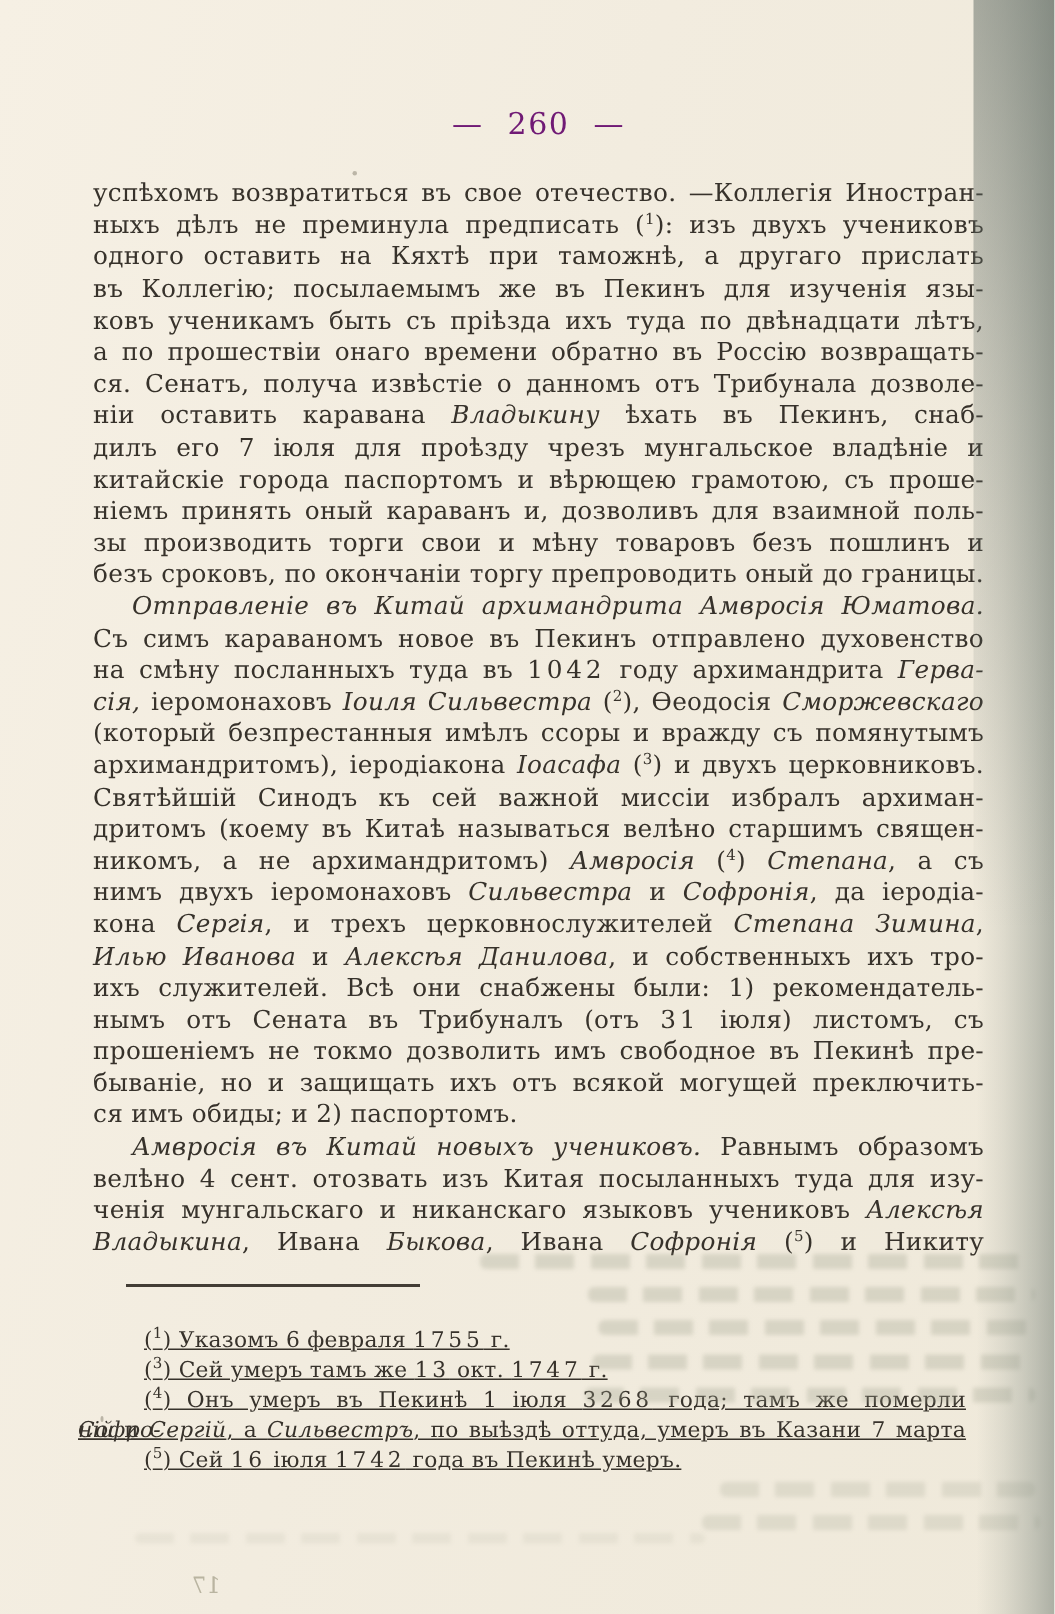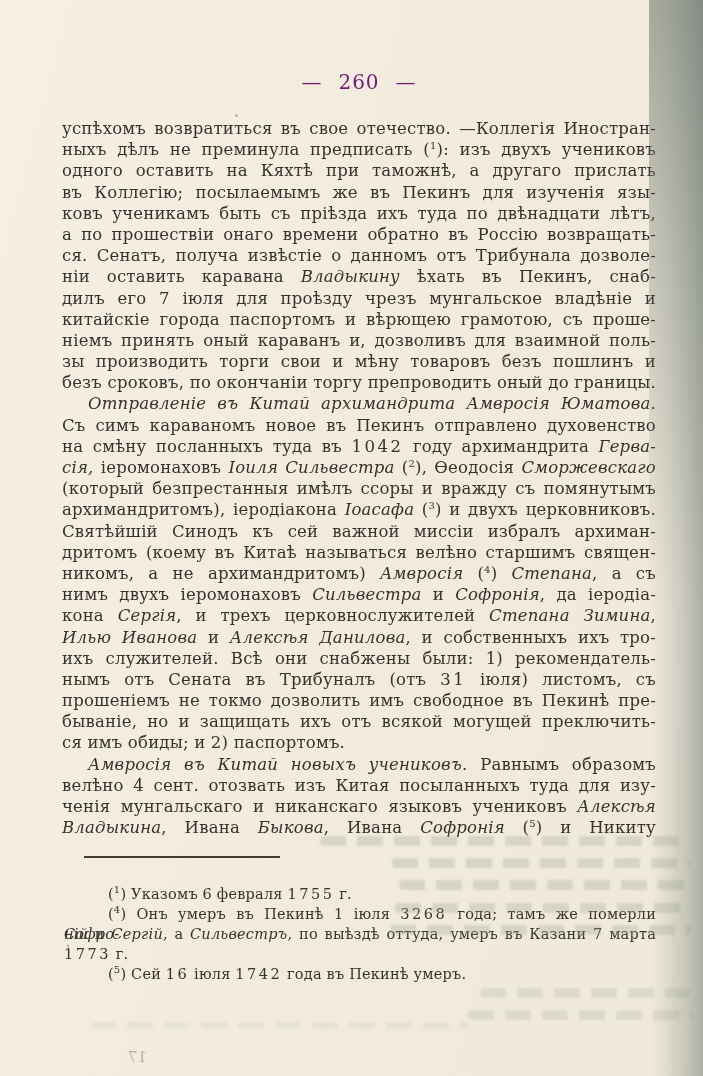--- a/index.html
+++ b/index.html
@@ -37,22 +37,22 @@
   .line{white-space:normal;}
   .line.noj{text-align-last:left;}
   .line.ind{text-indent:26px;}
   .i{font-style:italic;}
   .sup{font-size:10px;vertical-align:6px;line-height:0;}
   .num{letter-spacing:2.5px;}
   #fn-separator{
     position:absolute;left:84px;top:856px;width:196px;height:2px;background:#433d35;
   }
   #footnotes{
-    position:absolute;left:64px;top:884px;width:592px;
-    font-size:14.5px;letter-spacing:0.2px;
+    position:absolute;left:52px;top:884px;width:592px;
+    font-size:14.5px;letter-spacing:0.2px;text-decoration:underline;
   }
   .fnline{
     height:20px;line-height:20px;
     text-align:justify;text-align-last:justify;text-justify:inter-word;
   }
   .fnline.noj{text-align-last:left;}
   .fnline.ind{text-indent:44px;}
   
   .bleed{
     position:absolute;height:10px;border-radius:4px;pointer-events:none;
@@ -113,23 +113,23 @@
       <div class="line"><span>велѣно 4 сент. отозвать изъ Китая посыланныхъ туда для изу-</span></div>
       <div class="line"><span>ченія мунгальскаго и никанскаго языковъ учениковъ </span><span class="i">Алексѣя</span></div>
       <div class="line"><span class="i">Владыкина</span><span>, Ивана </span><span class="i">Быкова</span><span>, Ивана </span><span class="i">Софронія</span><span> (</span><span class="sup">5</span><span>) и Никиту</span></div>
     </div>
   </div>
 
 <div id="fn-separator"></div>
 
 <div id="footnotes">
     <div class="fnline noj ind"><span>(</span><span class="sup">1</span><span>) Указомъ 6 февраля </span><span class="num">1755</span><span> г.</span></div>
+    <div class="fnline noj ind"><span>(</span><span class="sup">3</span><span>) Сей умеръ тамъ же </span><span class="num">13</span><span> окт. </span><span class="num">1747</span><span> г.</span></div>
     <div class="fnline ind"><span>(</span><span class="sup">4</span><span>) Онъ умеръ въ Пекинѣ 1 іюля </span><span class="num">3268</span><span> года; тамъ же померли </span><span class="i">Софро-</span></div>
     <div class="fnline"><span class="i">ній</span><span> и </span><span class="i">Сергій</span><span>, а </span><span class="i">Сильвестръ</span><span>, по выѣздѣ оттуда, умеръ въ Казани 7 марта</span></div>
-    <div class="fnline noj"><span class="num">1773</span><span> г.</span></div>
     <div class="fnline noj ind"><span>(</span><span class="sup">5</span><span>) Сей </span><span class="num">16</span><span> іюля </span><span class="num">1742</span><span> года въ Пекинѣ умеръ.</span></div>
   </div>
 
 <div class="bleed" style="left:320px;top:836px;width:368px;"></div>
 <div class="bleed" style="left:392px;top:858px;width:298px;"></div>
 <div class="bleed" style="left:399px;top:880px;width:292px;"></div>
 <div class="bleed" style="left:395px;top:903px;width:290px;"></div>
 <div class="bleed" style="left:390px;top:925px;width:300px;"></div>
 <div class="bleed" style="left:480px;top:988px;width:210px;opacity:0.4;"></div>
 <div class="bleed" style="left:468px;top:1010px;width:225px;opacity:0.4;"></div>

